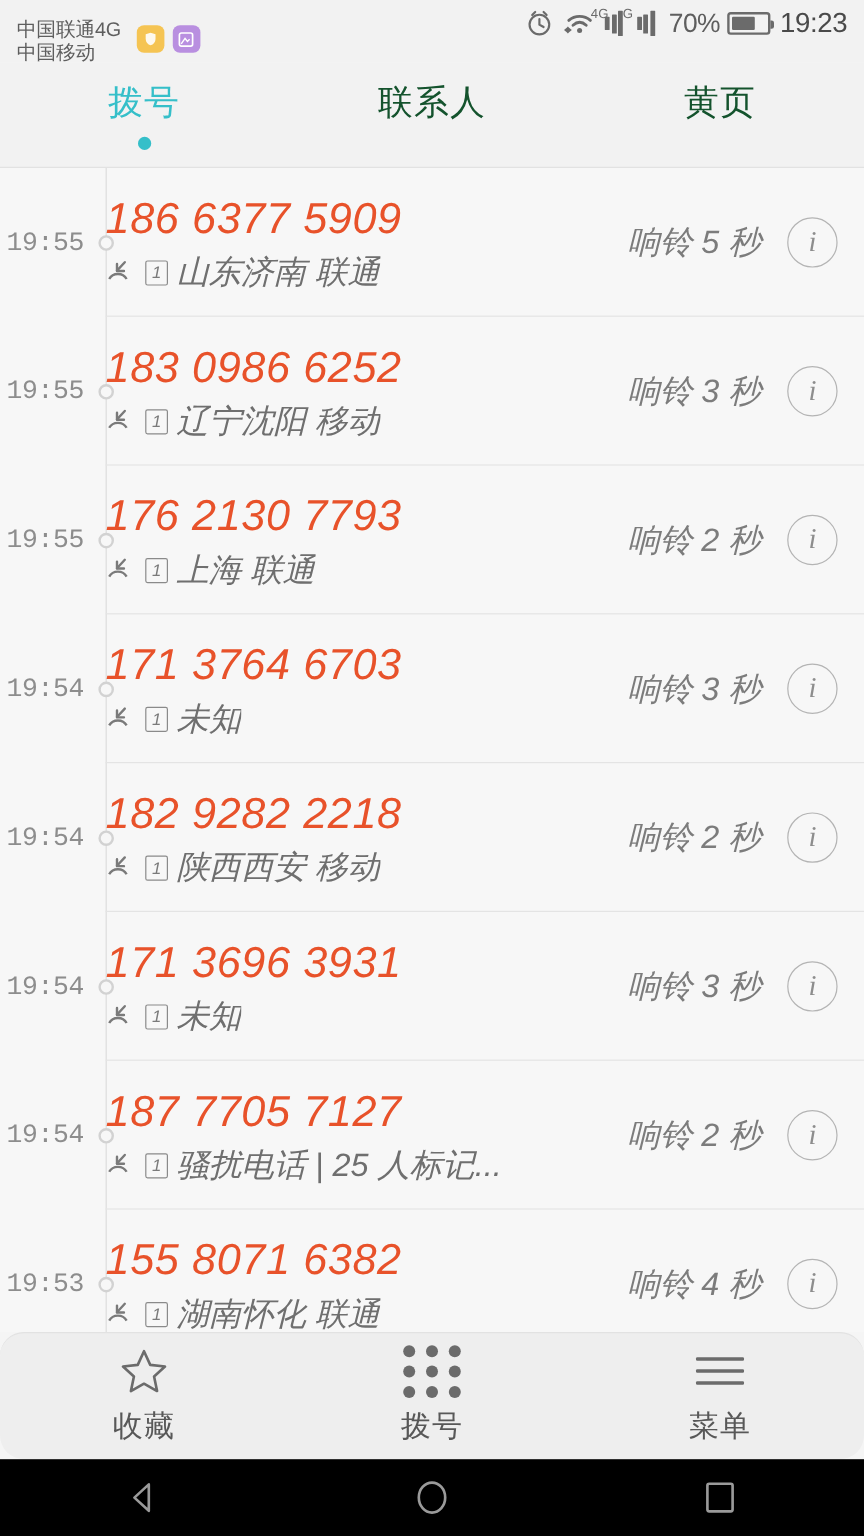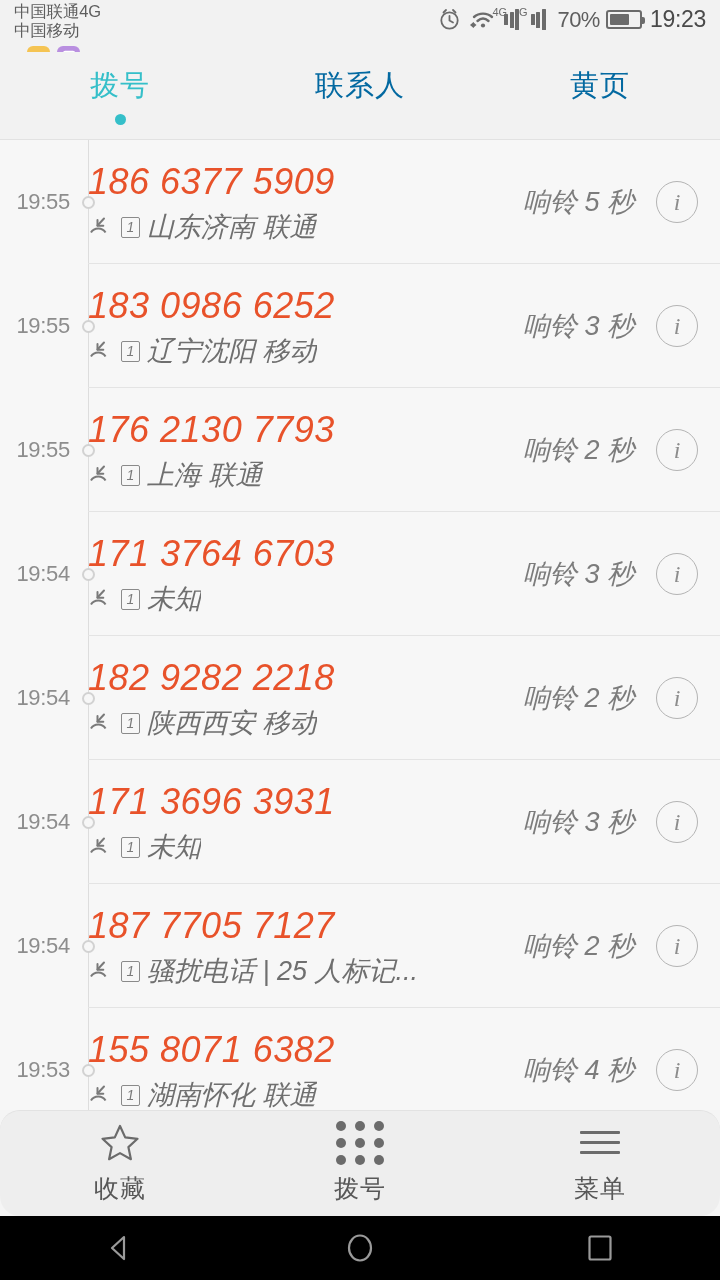--- a/index.html
+++ b/index.html
@@ -9,21 +9,21 @@
     background:#f4f4f4; overflow:hidden;
   }
   .phone { position:relative; width:720px; height:1280px; background:#f5f5f5; }
 
   
   .statusbar {
     position:relative; height:52px; background:#f2f2f2;
     display:flex; align-items:flex-start; justify-content:space-between;
     padding:0 14px;
   }
-  .sb-left { display:flex; align-items:flex-start; padding-top:2px;flex-direction:column; }
+  .sb-left { display:flex; align-items:flex-start; padding-top:16px; }
   .carriers { display:flex; flex-direction:column; line-height:1.18; }
   .carriers span { font-size:16.5px; color:#5e5e5e; white-space:nowrap; letter-spacing:-.2px; }
   .notif-icons { display:flex; gap:7px; margin-left:13px; margin-top:5px; }
   .napp { width:23px; height:23px; border-radius:6px; position:relative;
           display:flex; align-items:center; justify-content:center; }
   .napp.orange { background:#f5c453; }
   .napp.purple { background:#b98fe0; }
   .napp svg { display:block; }
 
   .sb-right { display:flex; align-items:center; gap:6px; padding-top:6px; }
@@ -39,34 +39,34 @@
           position:relative; display:flex; align-items:center; padding:2px; }
   .batt:after { content:""; position:absolute; right:-5px; top:5px; width:3px; height:7px;
                 background:#6b6b6b; border-radius:0 2px 2px 0; }
   .batt .fill { height:100%; width:68%; background:#6b6b6b; border-radius:1px; }
 
   
   .tabbar { height:88px; background:#f2f2f2; display:flex; position:relative;
             border-bottom:1px solid #e2e2e2; }
   .tab { flex:1; display:flex; flex-direction:column; align-items:center;
          justify-content:center; position:relative; }
-  .tab .tlabel { font-size:29px; color:#0369a1; letter-spacing:1px; }
+  .tab .tlabel { font-size:29px; color:#14532d; letter-spacing:1px; }
   .tab.active .tlabel { color:#35bfc9; }
   .tab .dot { width:11px; height:11px; border-radius:50%; background:#35bfc9;
               margin-top:8px; }
   .tab .dotspacer { width:11px; height:11px; margin-top:8px; }
 
   
   .list { position:absolute; top:140px; left:0; right:0; bottom:170px;
           background:#f7f7f7; overflow:hidden; }
   .timeline { position:absolute; left:88px; top:0; bottom:0; width:1px; background:#dddddd; }
 
   .row { position:relative; height:124px; display:flex; align-items:center; }
   .row .time { width:88px; text-align:right; padding-right:18px;
-               font-size:22px; color:#8d8d8d; letter-spacing:-.3px; }
+               font-size:22px; color:#8d8d8d; letter-spacing:-.3px;font-family:Liberation Mono, monospace; }
   .row .marker { position:absolute; left:82px; width:13px; height:13px; border-radius:50%;
                  background:#f7f7f7; border:2px solid #d2d2d2; }
   .row .body { flex:1; height:100%; position:relative;
                display:flex; align-items:center;font-style:italic; }
   .row .divider { position:absolute; left:0; right:-30px; bottom:0; height:1px; background:#e4e4e4; }
   .row .info { display:flex; flex-direction:column; justify-content:center; flex:1; min-width:0; }
   .row .number { font-size:36px; color:#e8522a; letter-spacing:.5px; line-height:1.25;
                  white-space:nowrap; }
   .row .sub { display:flex; align-items:center; gap:7px; margin-top:5px; }
   .row .sub .loc { font-size:27px; color:#6f6f6f; white-space:nowrap; overflow:hidden;

